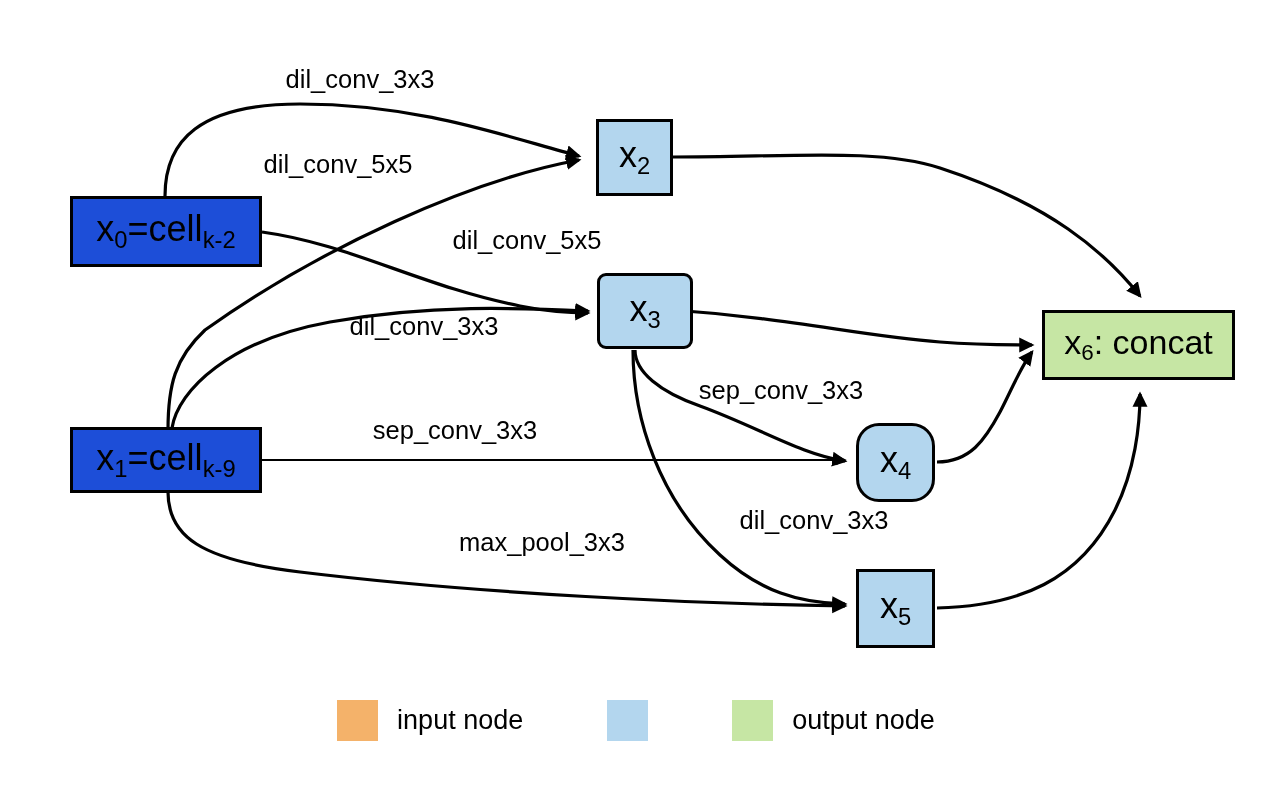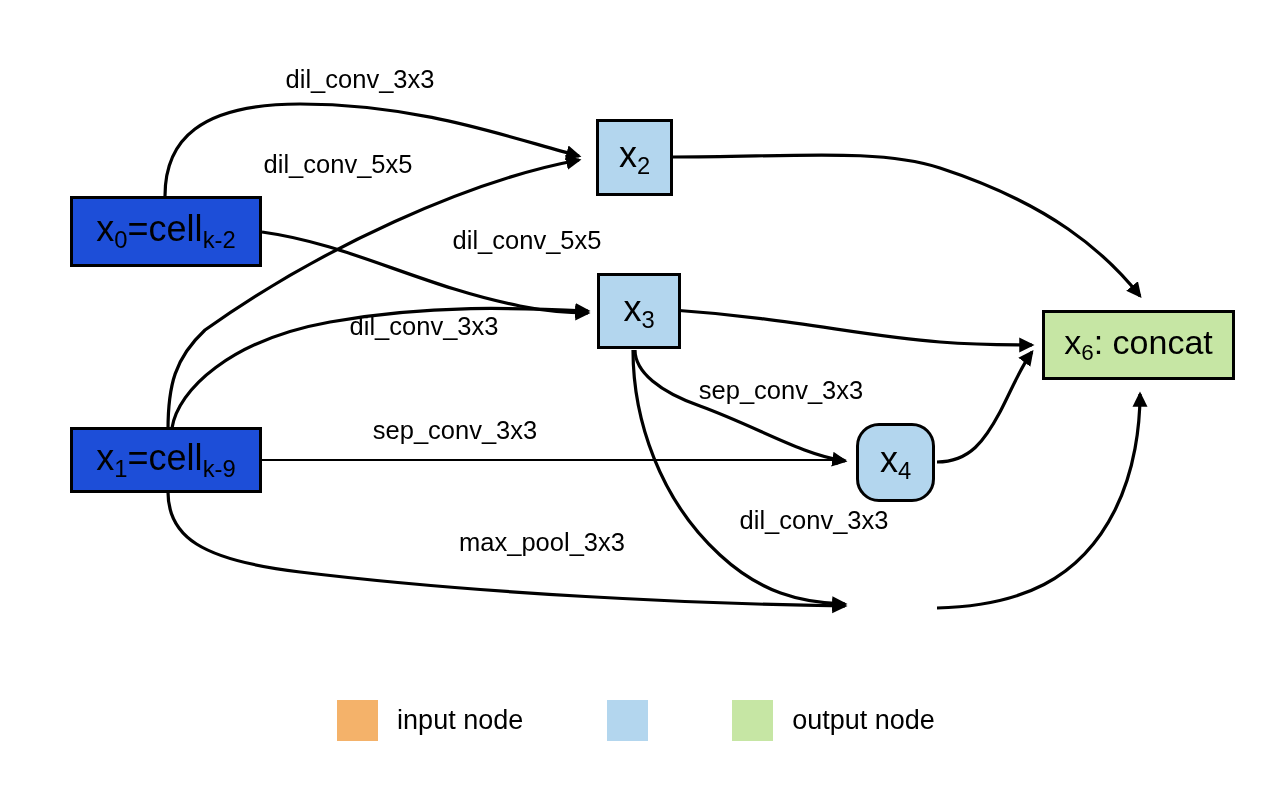--- a/index.html
+++ b/index.html
@@ -142,32 +142,37 @@
       <span>x</span><span class="sub">1</span><span>=cell</span><span class="sub">k-9</span>
     </span>
   </div>
 
   <div class="node node-inter" style="left:596px; top:119px; width:77px; height:77px;">
     <span class="node-label">
       <span>x</span><span class="sub">2</span>
     </span>
   </div>
 
-  <div class="node node-inter" style="left:597px; top:273px; width:84px; height:76px;">
+  <div class="node node-inter" style="left:597px; top:273px; width:96px; height:76px;border-radius:9px;">
     <span class="node-label">
       <span>x</span><span class="sub">3</span>
     </span>
   </div>
 
   <div class="node node-inter" style="left:856px; top:423px; width:79px; height:79px;border-radius:23px;">
     <span class="node-label">
       <span>x</span><span class="sub">4</span>
     </span>
   </div>
 
+  <div class="node node-inter" style="left:856px; top:569px; width:79px; height:79px;">
+    <span class="node-label">
+      <span>x</span><span class="sub">5</span>
+    </span>
+  </div>
 
   <div class="node node-output" style="left:1042px; top:310px; width:193px; height:70px;">
     <span class="node-label node-label-small">
       <span>x</span><span class="sub">6</span><span>: concat</span>
     </span>
   </div>
 
   <div class="edge-label" style="left:360px; top:80px;">dil_conv_3x3</div>
 
   <div class="edge-label" style="left:338px; top:165px;">dil_conv_5x5</div>

